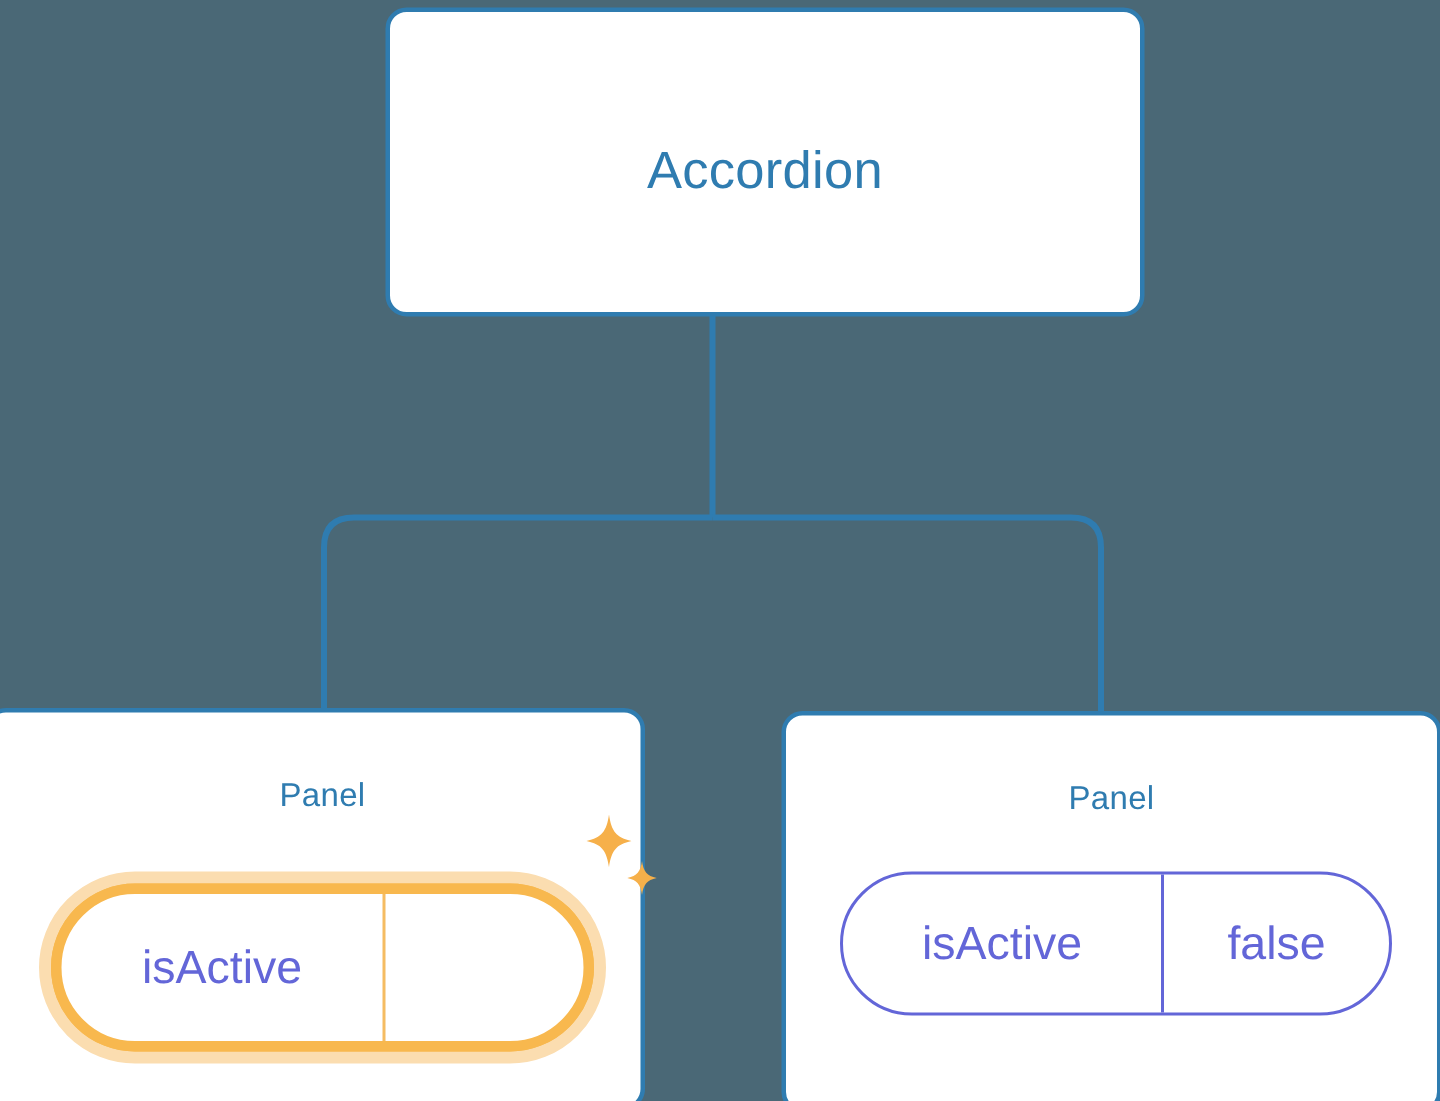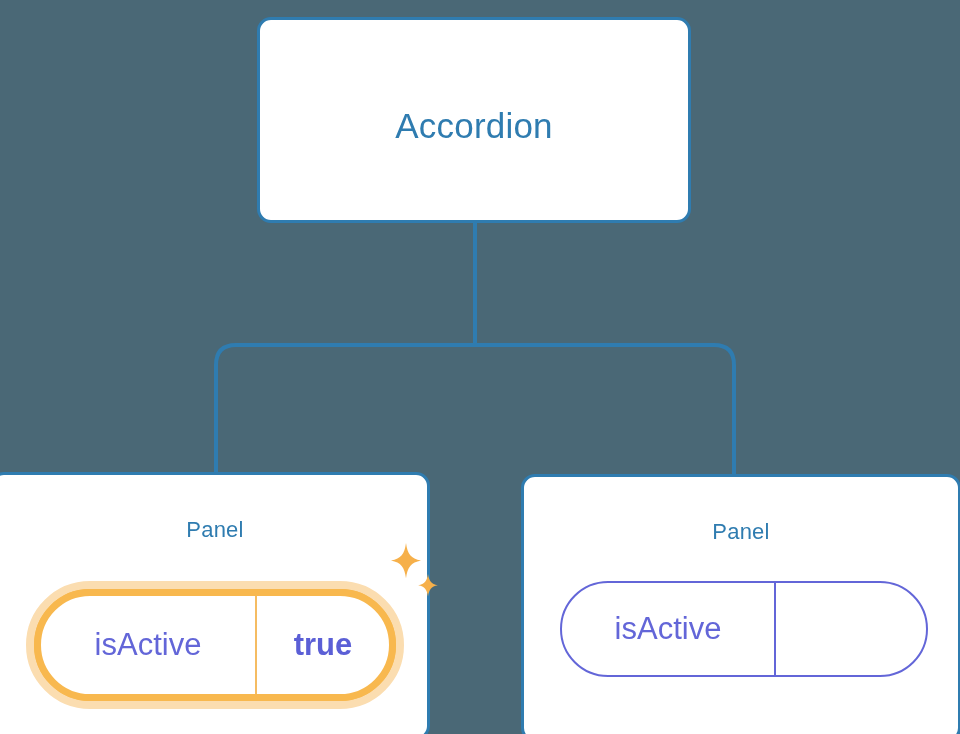--- a/index.html
+++ b/index.html
@@ -38,22 +38,22 @@
   .node-card {
     position: absolute;
     background: #ffffff;
     border: 3px solid #2f7cb0;
     border-radius: 14px;
     box-sizing: border-box;
   }
 
   .node-root {
     left: 257px;
-    top: 17px;
-    width: 434px;
+    top: 5px;
+    width: 506px;
     height: 206px;
   }
 
   .node-title {
     color: #2f7cb0;
     font-size: 35px;
     font-weight: 400;
     text-align: center;
     letter-spacing: 0.2px;
     line-height: 1;
@@ -220,33 +220,33 @@
     <div class="node-title">Accordion</div>
   </div>
 
   <div class="node-card node-panel node-panel-left">
     <div class="node-title">Panel</div>
 
     <div class="pill-highlight-wrap">
       <div class="pill-glow-outer"></div>
       <div class="pill-highlight">
         <div class="pill-key">isActive</div>
-        <div class="pill-val">true</div>
       </div>
     </div>
   </div>
 
   <div class="sparkle-group">
     <svg width="60" height="62" viewBox="0 0 60 62" fill="none">
       <path d="M20 0 C21.6 11.2 24.8 15.4 35 17.6 C24.8 19.8 21.6 24 20 35.2 C18.4 24 15.2 19.8 5 17.6 C15.2 15.4 18.4 11.2 20 0 Z" fill="#f6b04a"></path>
       <path d="M42 31 C43.1 38.2 45.2 40.9 51.8 42.3 C45.2 43.7 43.1 46.4 42 53.6 C40.9 46.4 38.8 43.7 32.2 42.3 C38.8 40.9 40.9 38.2 42 31 Z" fill="#f6b04a"></path>
     </svg>
   </div>
 
   <div class="node-card node-panel node-panel-right">
     <div class="node-title">Panel</div>
 
     <div class="prop-pill pill-plain">
       <div class="pill-key">isActive</div>
+      <div class="pill-val">false</div>
     </div>
   </div>
 
 </div>
 
 </body></html>

